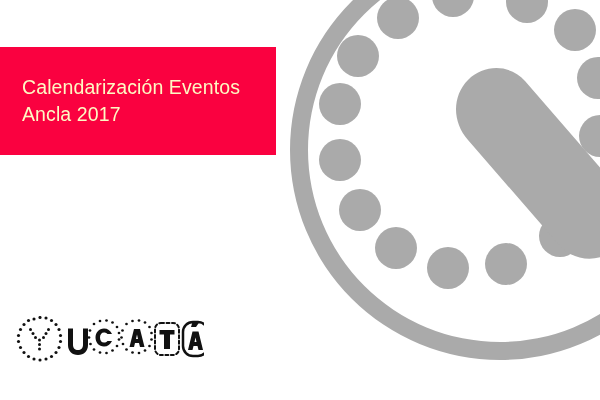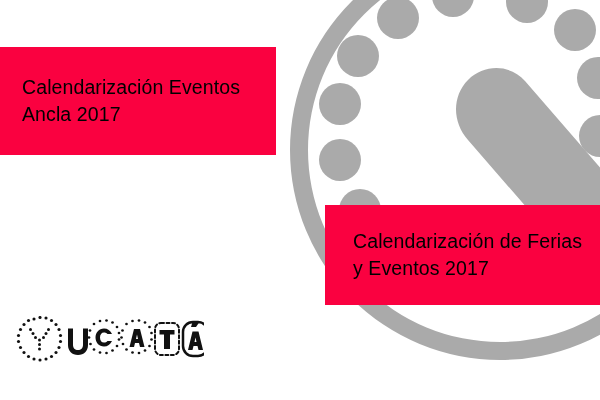--- a/index.html
+++ b/index.html
@@ -45,21 +45,21 @@
     padding: 0 18px 0 22px;
   }
   #banner-ferias {
     left: 325px;
     top: 205px;
     width: 275px;
     height: 100px;
     padding: 0 10px 0 28px;
   }
   .banner-text {
-    color: #000000;
+    color: #fef9c3;
     font-family: "Liberation Sans", sans-serif;
     font-size: 19.5px;
     line-height: 27px;
     font-weight: 400;
     letter-spacing: 0.1px;
     white-space: pre-line;
   }
 
   
   #logo-block {
@@ -153,24 +153,20 @@
                  C 730 46 712 28 690 28 Z"></path>
       </g>
     </g>
   </svg>
 
   <div class="banner" id="banner-ancla">
     <div class="banner-text">Calendarización Eventos
 Ancla 2017</div>
   </div>
 
-  <div class="banner" id="banner-ferias">
-    <div class="banner-text">Calendarización de Ferias
-y Eventos 2017</div>
-  </div>
 
   <div id="logo-block">
 
     <svg id="logo-wordmark" viewBox="0 0 380 92" xmlns="http://www.w3.org/2000/svg" aria-hidden="true">
       <g fill="#111111" stroke="none">
 
         <g>
 
           <g>
             <circle cx="40" cy="6" r="3.1"></circle>

